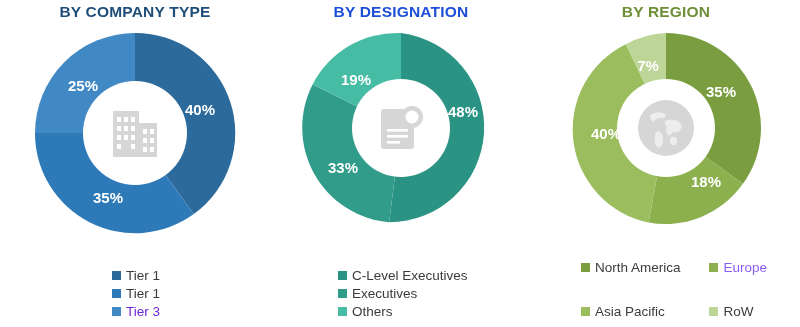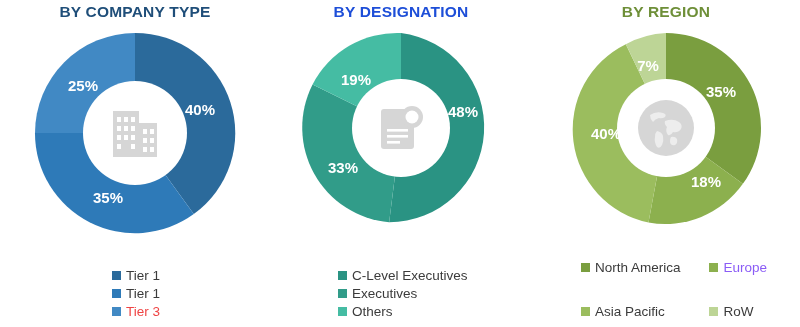--- a/index.html
+++ b/index.html
@@ -155,21 +155,21 @@
     <div class="legend legend-company">
       <div class="legend-rows">
         <div class="legend-item" style="color: rgb(59, 59, 59);">
           <span class="legend-swatch" style="background: rgb(43, 106, 155);"></span>
           <span>Tier 1</span>
         </div>
         <div class="legend-item" style="color: rgb(59, 59, 59);">
           <span class="legend-swatch" style="background: rgb(46, 122, 184);"></span>
           <span>Tier 1</span>
         </div>
-        <div class="legend-item" style="color: #ef4444;">
+        <div class="legend-item" style="color: #6d28d9;">
           <span class="legend-swatch" style="background: rgb(65, 137, 196);"></span>
           <span>Tier 3</span>
         </div>
       </div>
     </div>
   </div>
 
   <div class="panel panel-designation">
     <div class="panel-title" style="color: #1d4ed8;">BY DESIGNATION</div>
 

